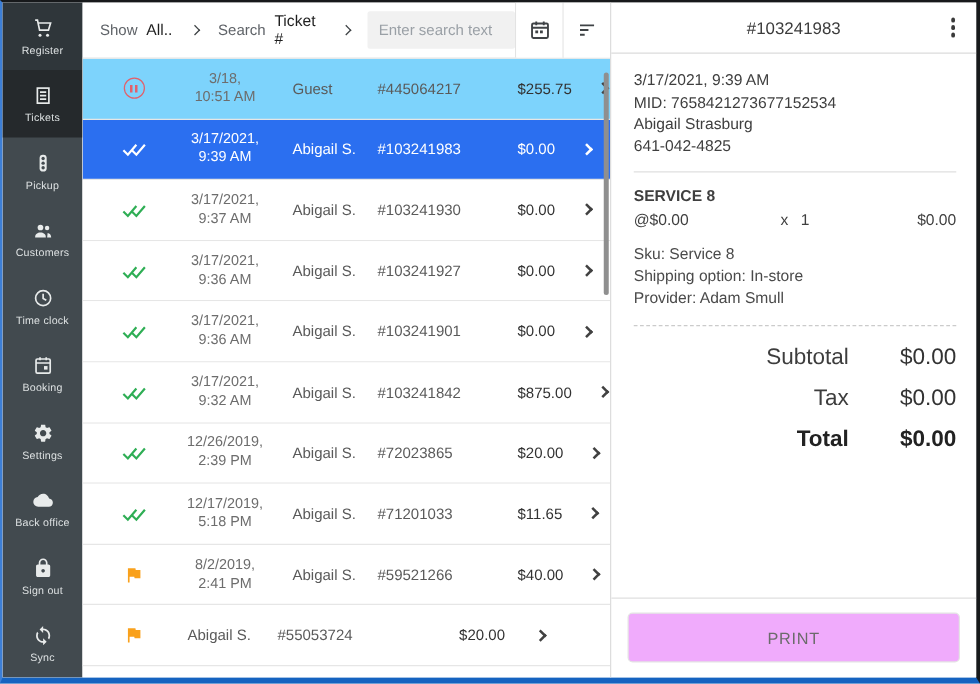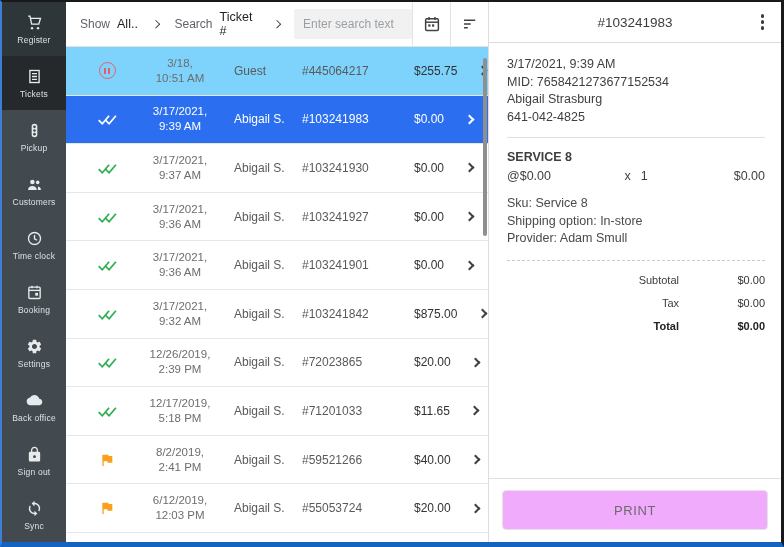--- a/index.html
+++ b/index.html
@@ -65,21 +65,21 @@
   .d-body div{white-space:nowrap;}
   .hr-solid{border:none;border-top:1px solid #e0e0e0;margin:11px 0;}
   .hr-dash{border:none;border-top:1px dashed #cbcbcb;margin:12px 0;}
   .svc-name{font-weight:bold;margin-top:2px;}
   .qty-line{display:flex;align-items:baseline;margin-top:1px;}
   .qty-line .u{flex:1;}
   .qty-line .q{width:60px;text-align:center;}
   .qty-line .q .n{margin-left:10px;}
   .qty-line .p{flex:1;text-align:right;}
   .meta{margin-top:10px;color:#4a4a4a;}
-  .totals{display:grid;grid-template-columns:1fr 86px;row-gap:8px;text-align:right;font-size:11px;color:#3d3d3d;margin-top:4px;}
+  .totals{display:grid;grid-template-columns:1fr 86px;row-gap:8px;text-align:right;font-size:18px;color:#3d3d3d;margin-top:4px;}
   .totals .val{color:#333;}
   .totals .bold{font-weight:bold;color:#222;}
   .d-footer{border-top:1px solid #e0e0e0;padding:11px 13px 12px 13px;flex-shrink:0;}
   .print-btn{width:100%;height:40px;background:#f0abfc;border:1px solid #e4e4e4;border-radius:4px;font-size:13px;color:#6b6b6b;letter-spacing:.6px;cursor:pointer;font-family:"Liberation Sans",sans-serif;}
 </style>
 </head>
 <body>
 
 <div id="app">
 
@@ -366,24 +366,20 @@
             <i class="row-chev"></i>
           </span>
   </div>
         <div class="row" data-status="flagged">
     <span class="cell icon-cell">
 
       <svg class="st st-flag" viewBox="0 0 24 24">
         <path d="M14.4 6L14 4H5v17h2v-7h5.6l.4 2h7V6z" fill="currentColor"></path>
       </svg>
     </span>
-    <span class="cell date-cell">
-            <span class="d1">6/12/2019,</span>
-            <span class="d2">12:03 PM</span>
-          </span>
     <span class="cell name-cell">Abigail S.</span>
     <span class="cell tno-cell">#55053724</span>
     <span class="cell amt-cell">$20.00</span>
     <span class="cell chev-cell">
             <i class="row-chev"></i>
           </span>
   </div>
       </div>
     <div class="scroll-thumb"></div>
   </section>

